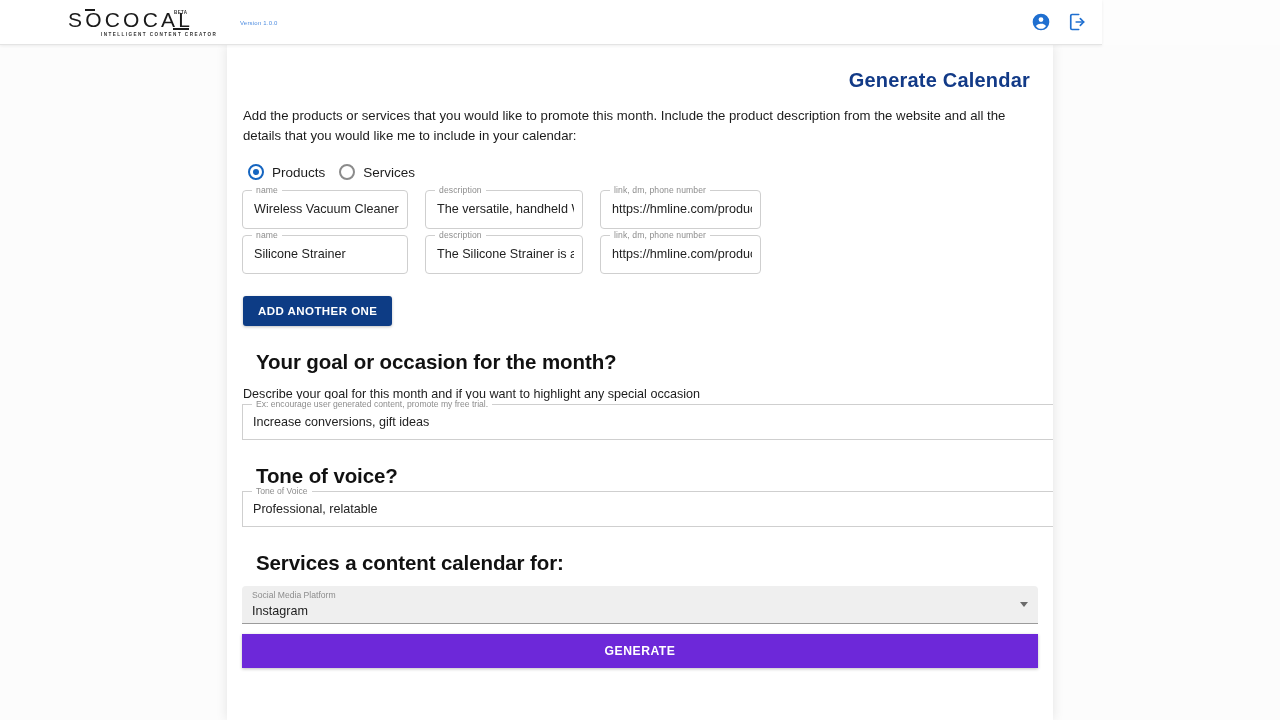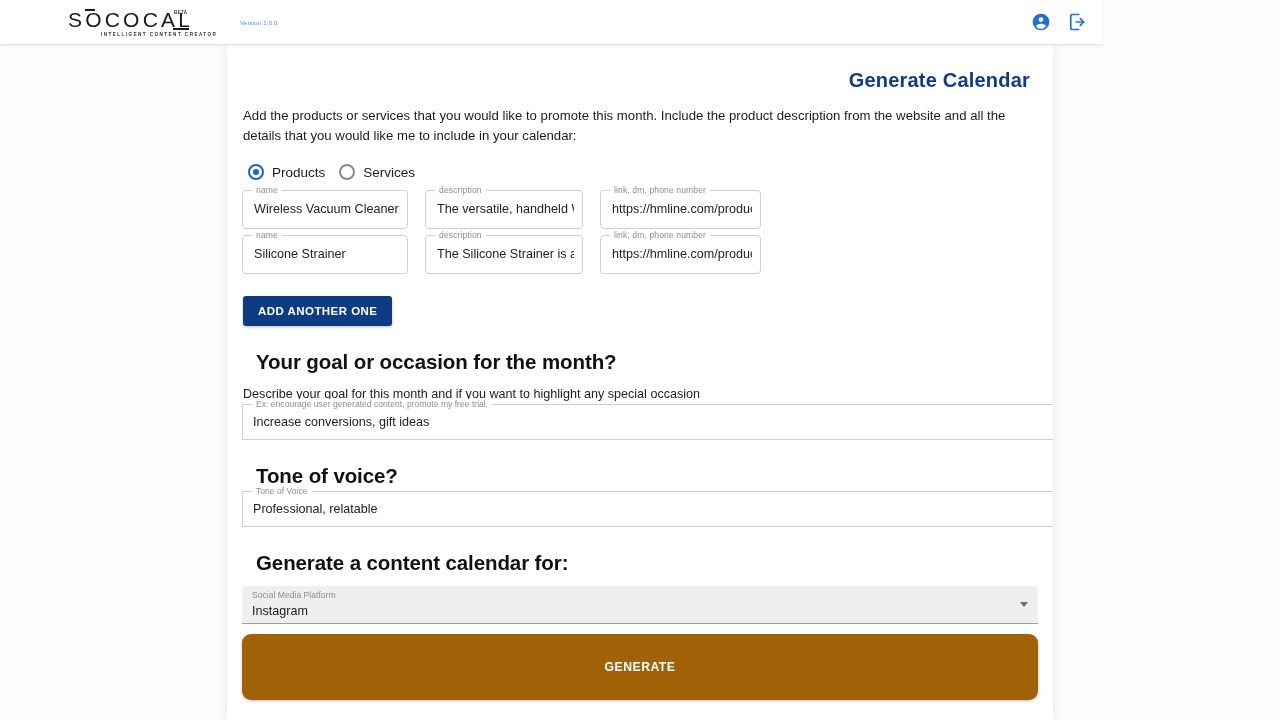--- a/index.html
+++ b/index.html
@@ -322,28 +322,28 @@
     text-align: center;
     font-size: 12.4px;
     font-weight: 700;
     color: #111;
   }
 
   .btn-generate {
     margin-top: 10px;
     display: block;
     width: 796px;
-    background: #a16207;
+    background: #6d28d9;
     color: #fff;
     border: none;
-    border-radius: 9px;
+    border-radius: 0;
     font-size: 12.2px;
     font-weight: 700;
     letter-spacing: 0.5px;
-    padding: 26px 0;
+    padding: 10px 0;
     cursor: pointer;
     box-shadow: 0 1px 3px rgba(0,0,0,0.25);
   }
 </style>
 </head>
 <body>
 
 <div class="page-bg"></div>
 
 <div class="app-header">
@@ -434,21 +434,21 @@
     </div>
 
     
     <h2 class="section-h">Tone of voice?</h2>
     <div class="of-wide">
       <span class="of-legend">Tone of Voice</span>
       <span class="of-value">Professional, relatable</span>
     </div>
 
     
-    <h2 class="section-h">Generate a content calendar for:</h2>
+    <h2 class="section-h">Services a content calendar for:</h2>
     <div class="select-filled">
       <span class="sel-legend">Social Media Platform</span>
       <span class="sel-value">Instagram</span>
       <span class="sel-arrow"></span>
     </div>
 
 
     <button class="btn-generate">GENERATE</button>
 
   </div>

